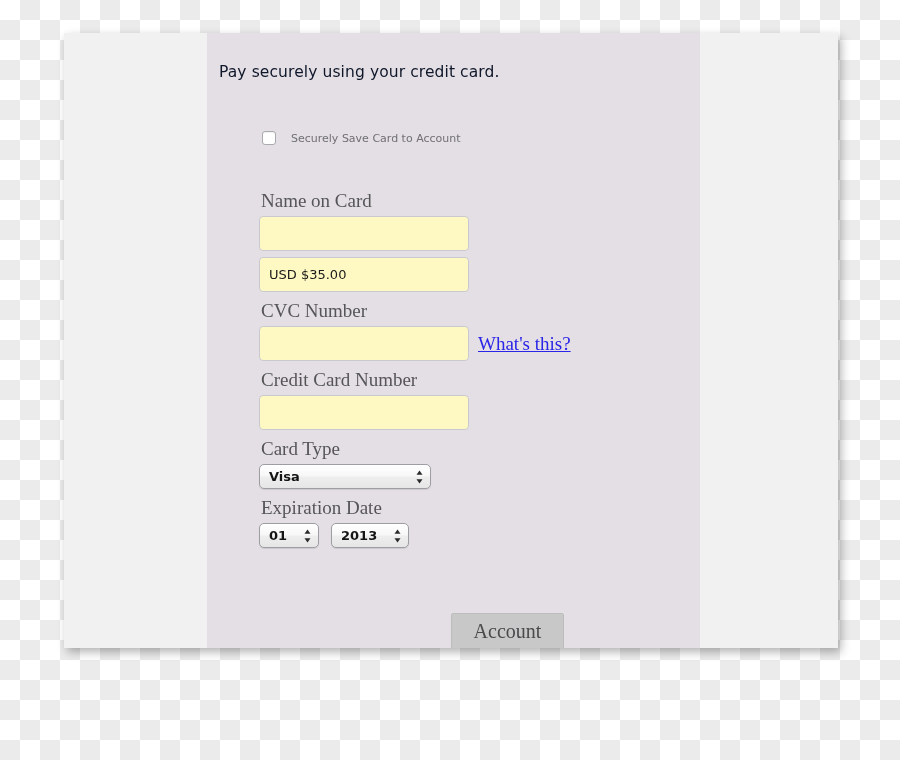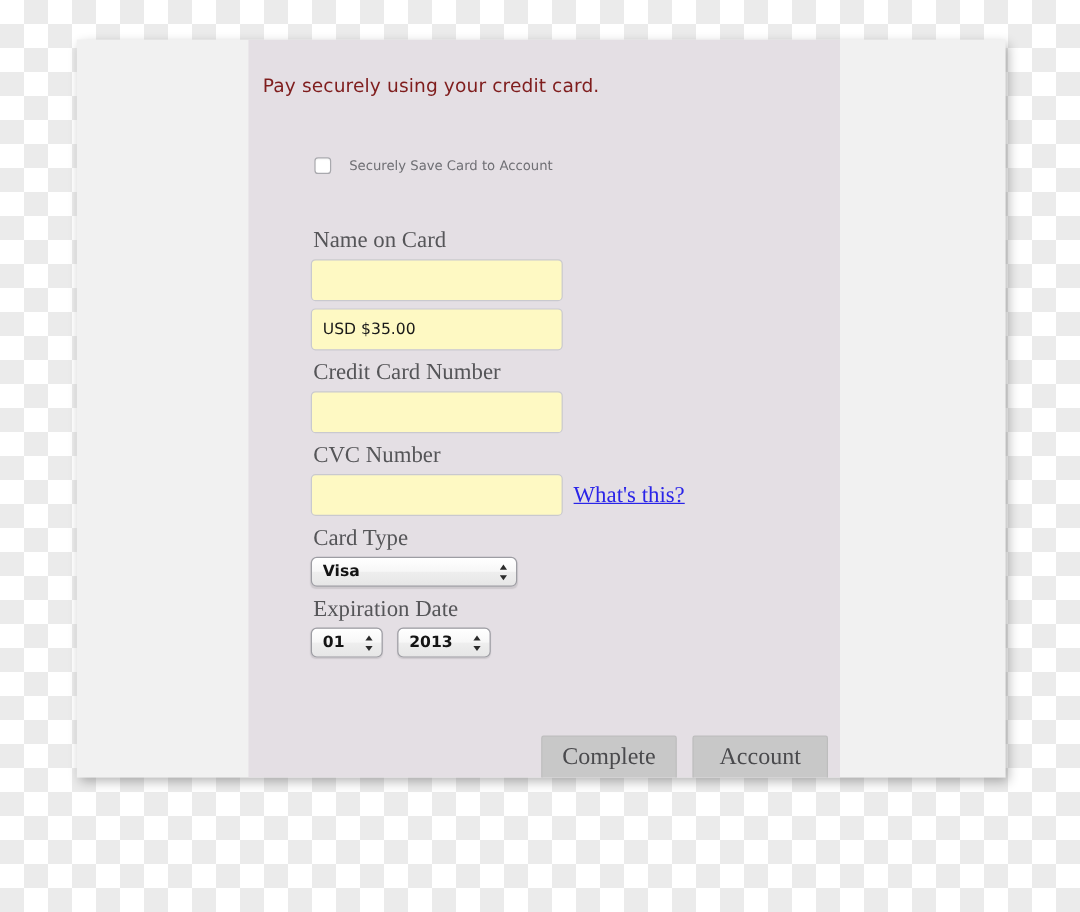--- a/index.html
+++ b/index.html
@@ -42,21 +42,21 @@
     height: 615px;
     background: #e4dfe4;
   }
 
   .intro {
     position: absolute;
     left: 12px;
     top: 30px;
     font-family: "DejaVu Sans", sans-serif;
     font-size: 15.5px;
-    color: #7f1d1d;
+    color: #0f172a;
     letter-spacing: 0.1px;
     white-space: nowrap;
   }
 
   
   .check-row {
     position: absolute;
     left: 55px;
     top: 98px;
     display: flex;
@@ -213,30 +213,30 @@
       <div class="field-block">
         <div class="field-label">Name on Card</div>
         <input class="text-input" type="text" value="" style="">
       </div>
 
       <div class="field-block">
         <input class="text-input" type="text" value="USD $35.00" style="">
       </div>
 
       <div class="field-block">
-        <div class="field-label">Credit Card Number</div>
-        <input class="text-input" type="text" value="" style="">
-      </div>
-
-      <div class="field-block">
         <div class="field-label">CVC Number</div>
         <div class="cvc-row">
           <input class="text-input" type="text" value="" style="">
           <a class="whats-this" href="#">What's this?</a>
         </div>
+      </div>
+
+      <div class="field-block">
+        <div class="field-label">Credit Card Number</div>
+        <input class="text-input" type="text" value="" style="">
       </div>
 
       <div class="field-block">
         <div class="field-label">Card Type</div>
         <span class="select-wrap">
           <select class="aqua-select sel-cardtype"><option value="Visa">Visa</option><option value="MasterCard">MasterCard</option><option value="American Express">American Express</option><option value="Discover">Discover</option></select>
           <span class="stepper">
             <svg width="7" height="15" viewBox="0 0 7 15">
               <polygon points="3.5,1 6.5,5.2 0.5,5.2" fill="#2b2b2b"></polygon>
               <polygon points="3.5,14 6.5,9.8 0.5,9.8" fill="#2b2b2b"></polygon>
@@ -268,18 +268,17 @@
               </svg>
             </span>
           </span>
 
         </div>
       </div>
 
     </div>
 
     <div class="actions">
-      <button class="btn">Complete</button>
       <button class="btn">Account</button>
     </div>
 
   </div>
 </div>
 
 </body></html>

